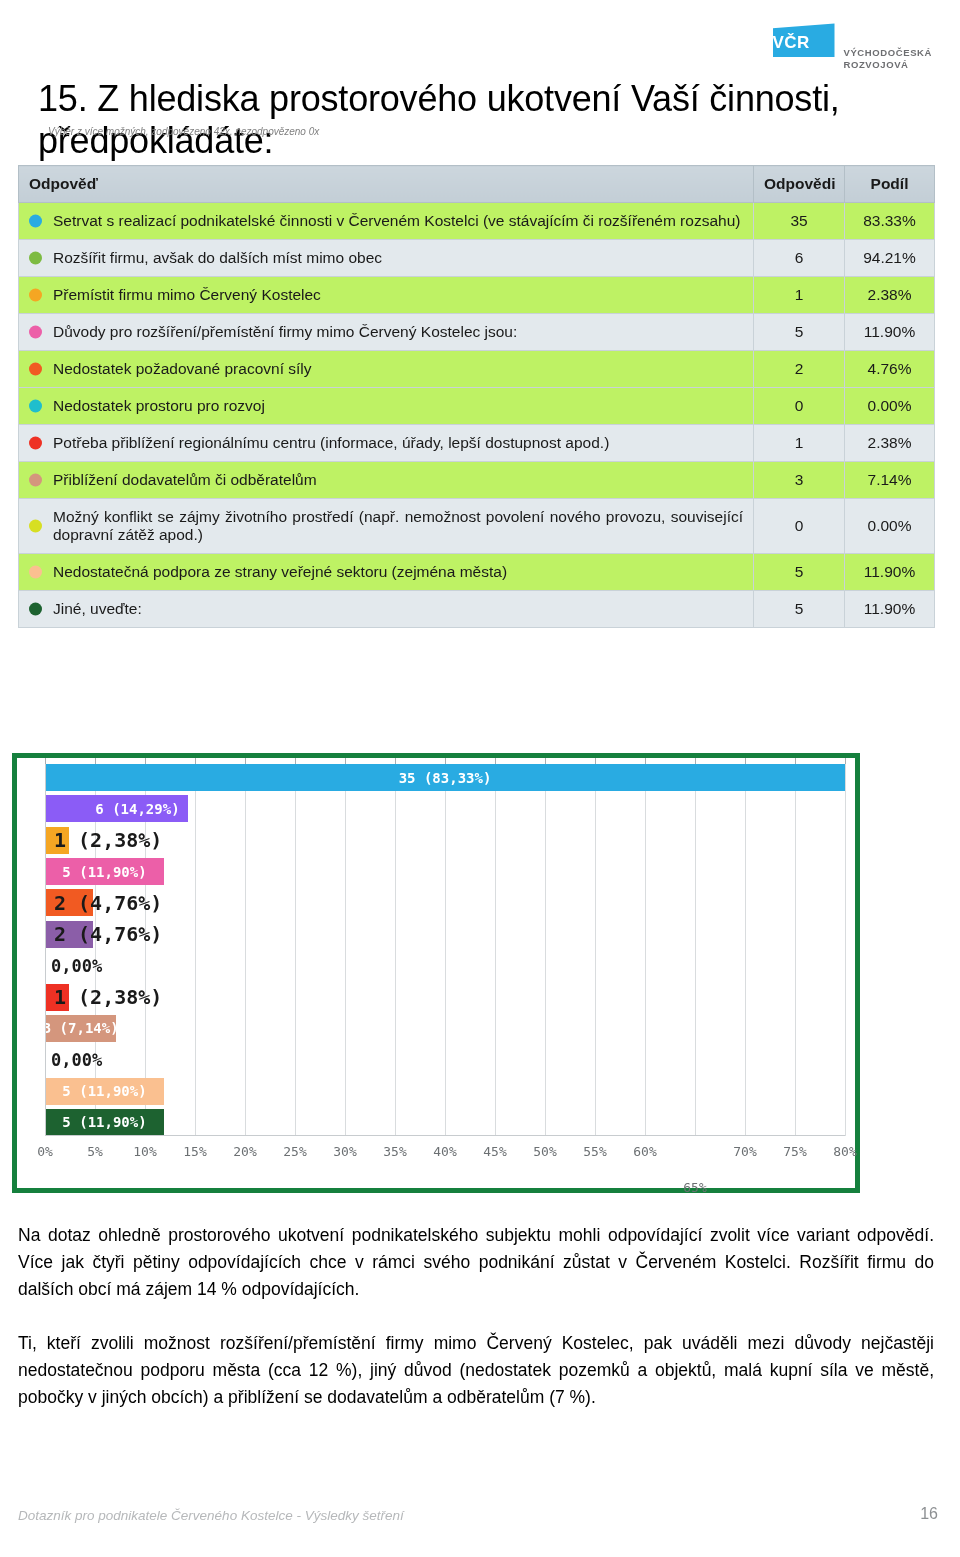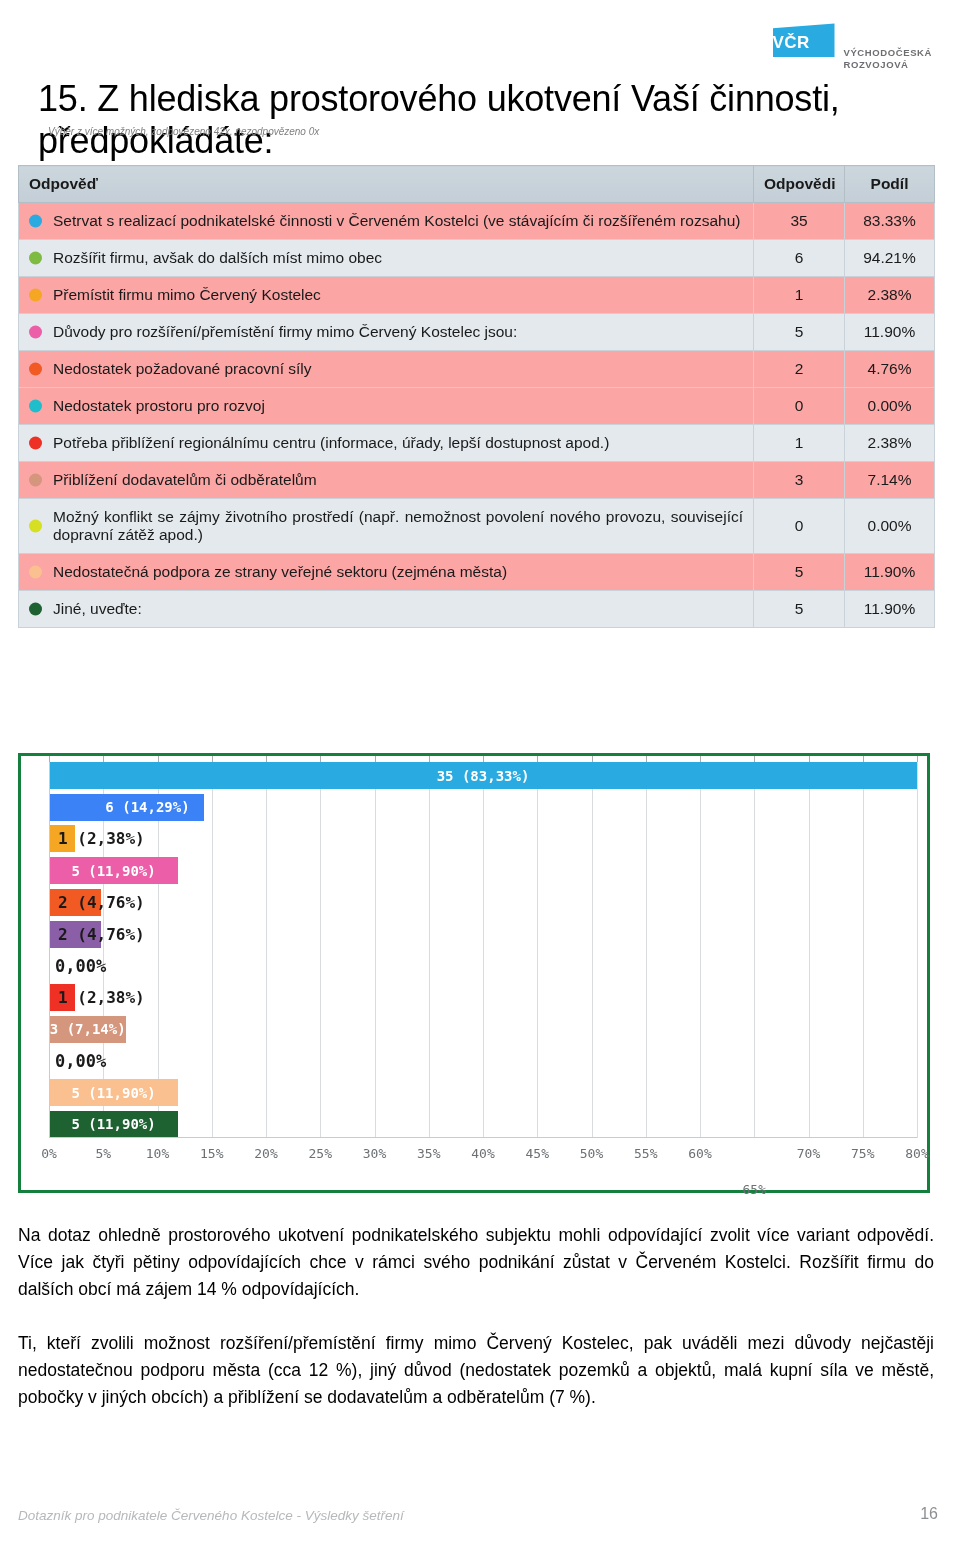--- a/index.html
+++ b/index.html
@@ -46,49 +46,49 @@
     border:1px solid #b3bfc7;
     font-size:15.5px;font-weight:bold;color:#1a1a1a;
     padding:9px 10px;text-align:left;
   }
   .tbl th.num{text-align:center;}
   .tbl td{
     border:1px solid #c9d2d8;
     font-size:15.5px;color:#1a1a1a;
     padding:9px 10px;vertical-align:middle;
   }
-  .tbl tr.odd td{background:#fca5a5;}
+  .tbl tr.odd td{background:#bef264;}
   .tbl tr.even td{background:#e3e9ed;}
   .tbl td.num{text-align:center;}
   .cellwrap{position:relative;padding-left:24px;}
   .bullet{
     position:absolute;left:0;top:50%;transform:translateY(-50%);
     width:13px;height:13px;border-radius:50%;
   }
   .justi{text-align:justify;text-align-last:left;}
 
   
   .chart{
-    position:absolute;left:18px;top:753px;width:912px;height:440px;
-    background:#ffffff;border:3px solid #15803d;box-sizing:border-box;
+    position:absolute;left:12px;top:753px;width:848px;height:440px;
+    background:#ffffff;border:5px solid #15803d;box-sizing:border-box;
   }
   .plot{position:absolute;left:28px;top:6px;right:10px;bottom:52px;}
   .grid{position:absolute;inset:0;}
   .gl{position:absolute;top:0;bottom:0;width:1px;background:#d9dcde;}
   .tickmark{position:absolute;top:-6px;height:6px;width:1px;background:#a9adb0;}
   .bars{position:absolute;inset:0;display:flex;flex-direction:column;justify-content:space-between;}
   .barrow{position:relative;height:27px;display:flex;align-items:center;}
   .bar{
     height:27px;display:flex;align-items:center;justify-content:center;
     box-sizing:border-box;overflow:visible;white-space:nowrap;
   }
   .bar .lbl{font-size:14px;font-weight:bold;font-family:"DejaVu Sans Mono","Liberation Mono",monospace;}
   .zerolbl{font-size:17px;font-weight:bold;color:#1a1a1a;padding-left:6px;
            font-family:"DejaVu Sans Mono","Liberation Mono",monospace;}
-  .outlbl{font-size:16px;font-weight:bold;color:#1a1a1a;padding-left:5px;
+  .outlbl{font-size:20px;font-weight:bold;color:#1a1a1a;padding-left:5px;
           font-family:"DejaVu Sans Mono","Liberation Mono",monospace;}
   .axis{position:absolute;left:28px;right:10px;bottom:24px;height:20px;}
   .axlbl{
     position:absolute;font-size:13px;color:#6c7073;transform:translateX(-50%);
     font-family:"DejaVu Sans Mono","Liberation Mono",monospace;
   }
   .axisline{position:absolute;left:28px;bottom:52px;right:10px;height:1px;background:#c8cccf;}
   .leftspine{position:absolute;left:28px;top:6px;bottom:52px;width:1px;background:#c8cccf;}
 
   
@@ -259,21 +259,21 @@
           <div class="gl" style="left: 100%;"></div>
           <div class="tickmark" style="left: 100%;"></div>
         </div>
       <div class="bars" id="bars">
           <div class="barrow">
             <div class="bar" style="width: 104.162%; background: rgb(41, 171, 226);">
               <span class="lbl" style="color: rgb(255, 255, 255);">35 (83,33%)</span>
             </div>
           </div>
           <div class="barrow">
-            <div class="bar" style="width: 17.8625%; background: #3b82f6; padding-left: 42px;">
+            <div class="bar" style="width: 17.8625%; background: #8b5cf6; padding-left: 42px;">
               <span class="lbl" style="color: rgb(255, 255, 255);">6 (14,29%)</span>
             </div>
           </div>
           <div class="barrow">
             <div class="bar" style="width: 2.975%; background: rgb(245, 166, 35);"></div>
             <span class="outlbl" style="margin-left: 0px; position: absolute; left: 4px;">1 (2,38%)</span>
           </div>
           <div class="barrow">
             <div class="bar" style="width: 14.875%; background: rgb(236, 95, 168);">
               <span class="lbl" style="color: rgb(255, 255, 255);">5 (11,90%)</span>

